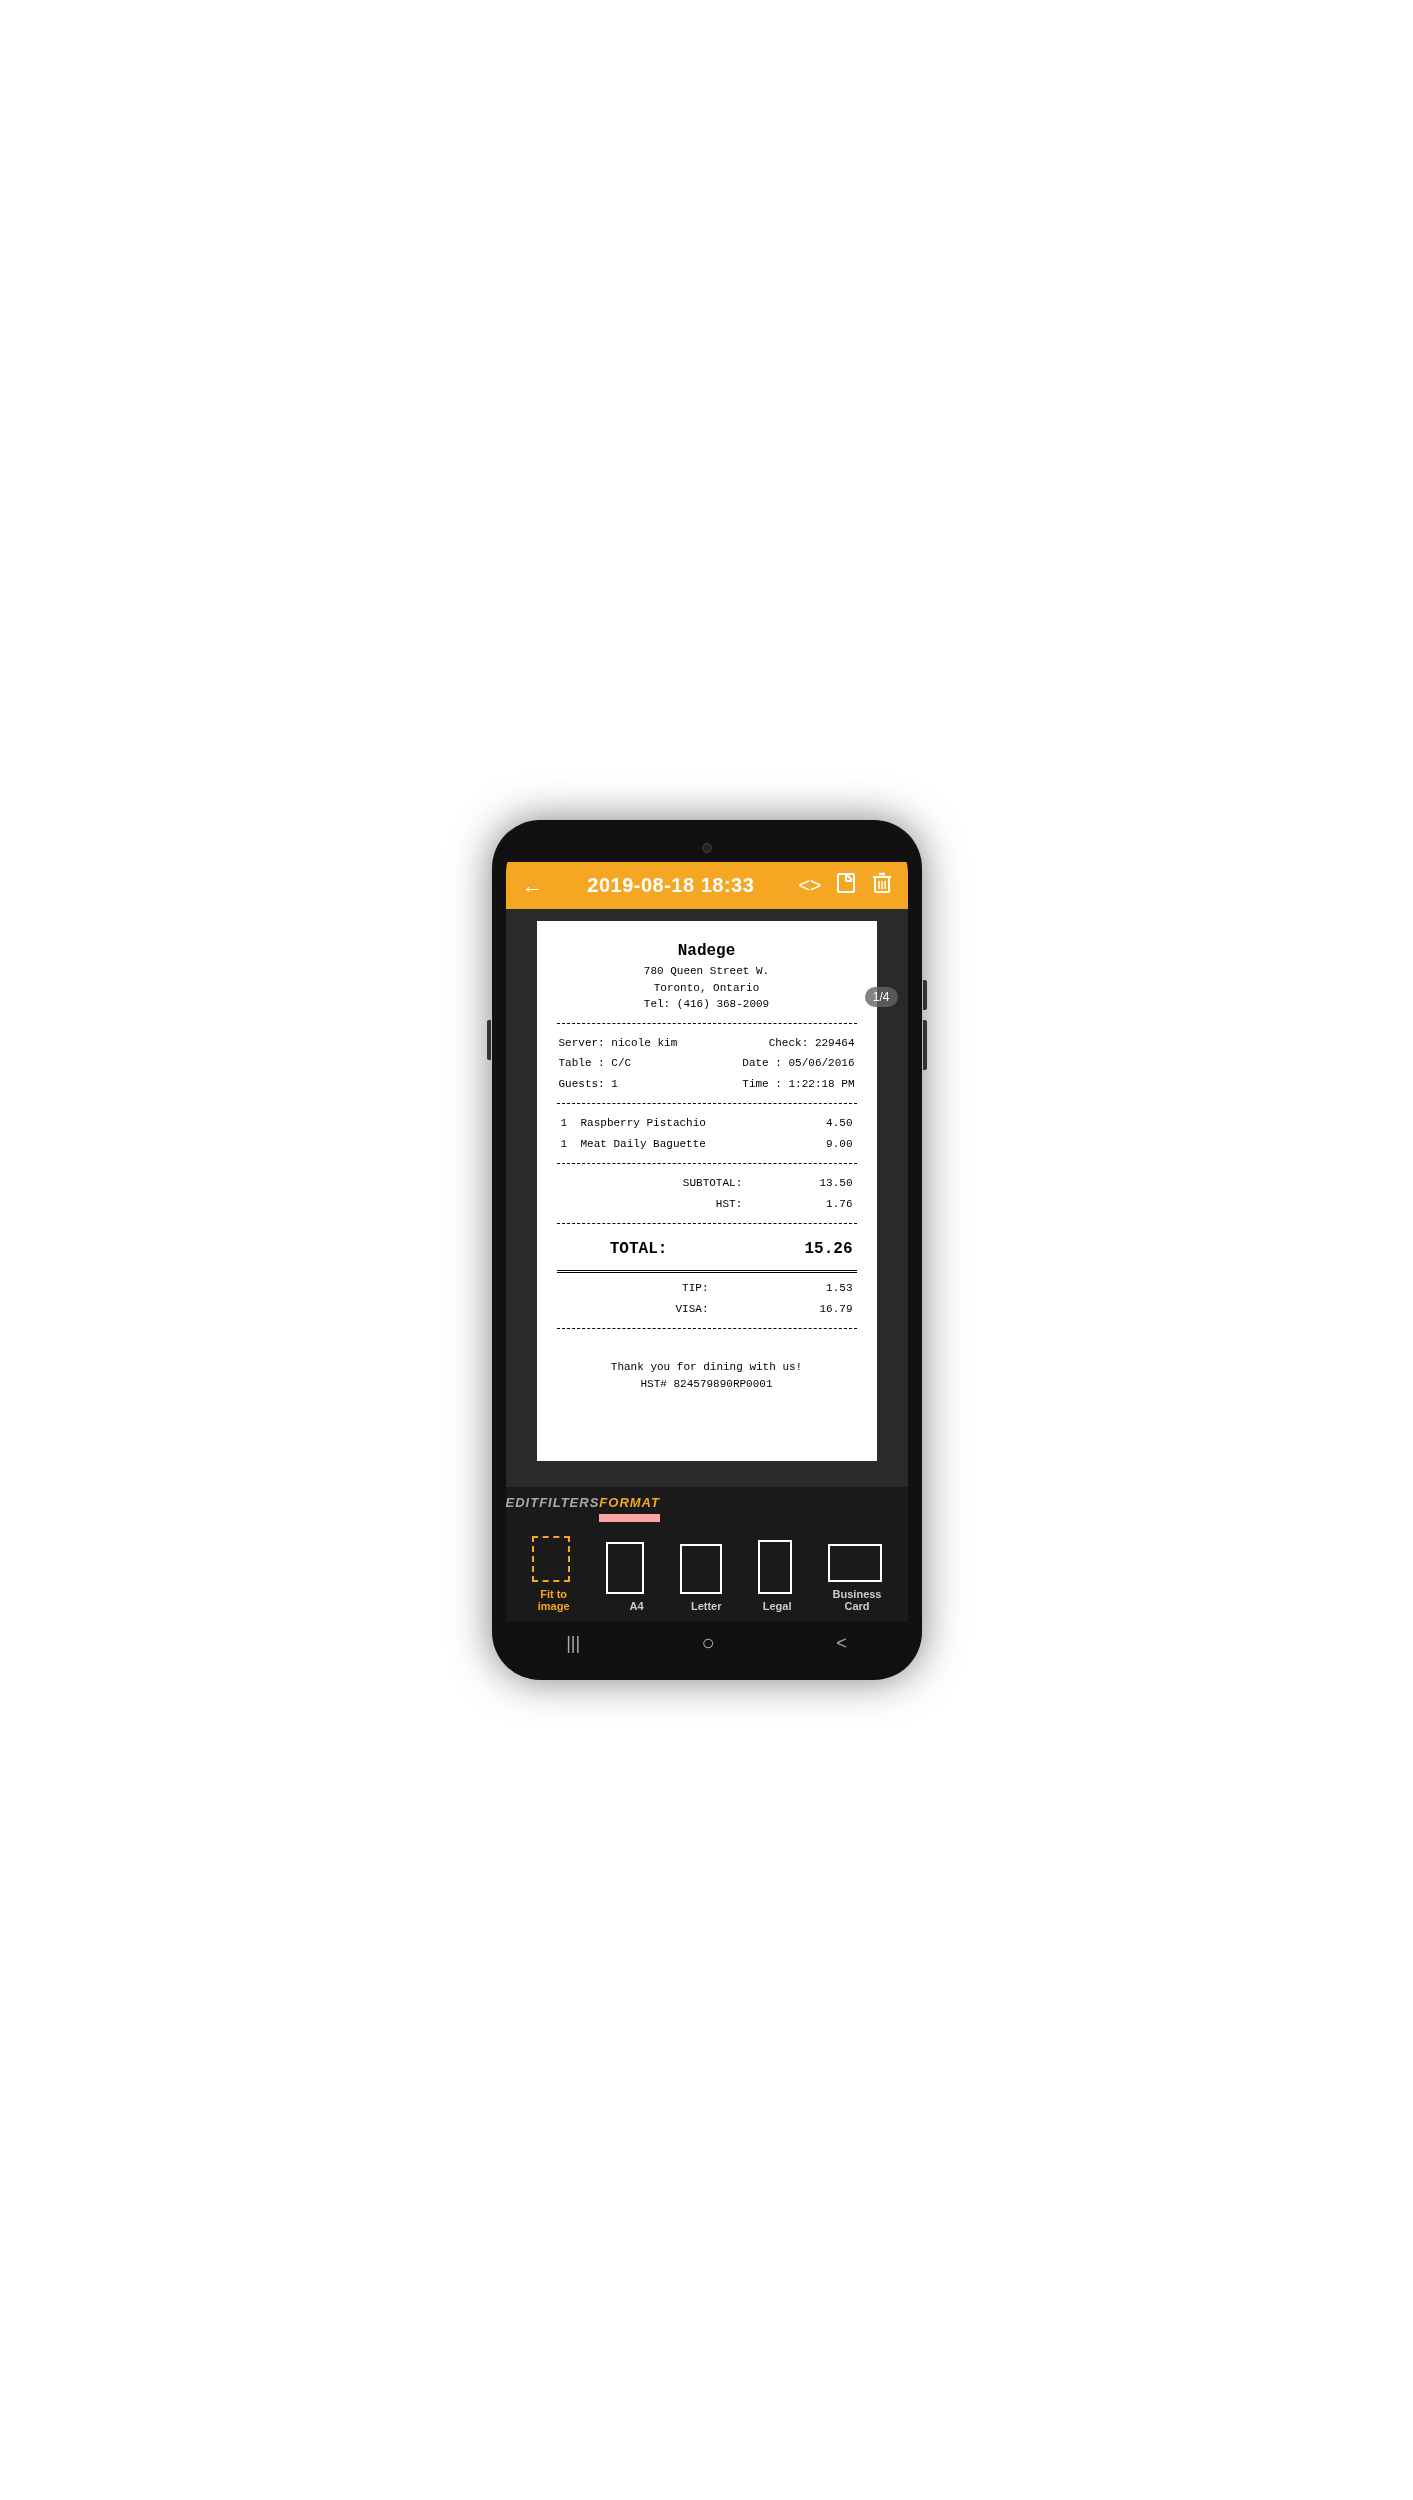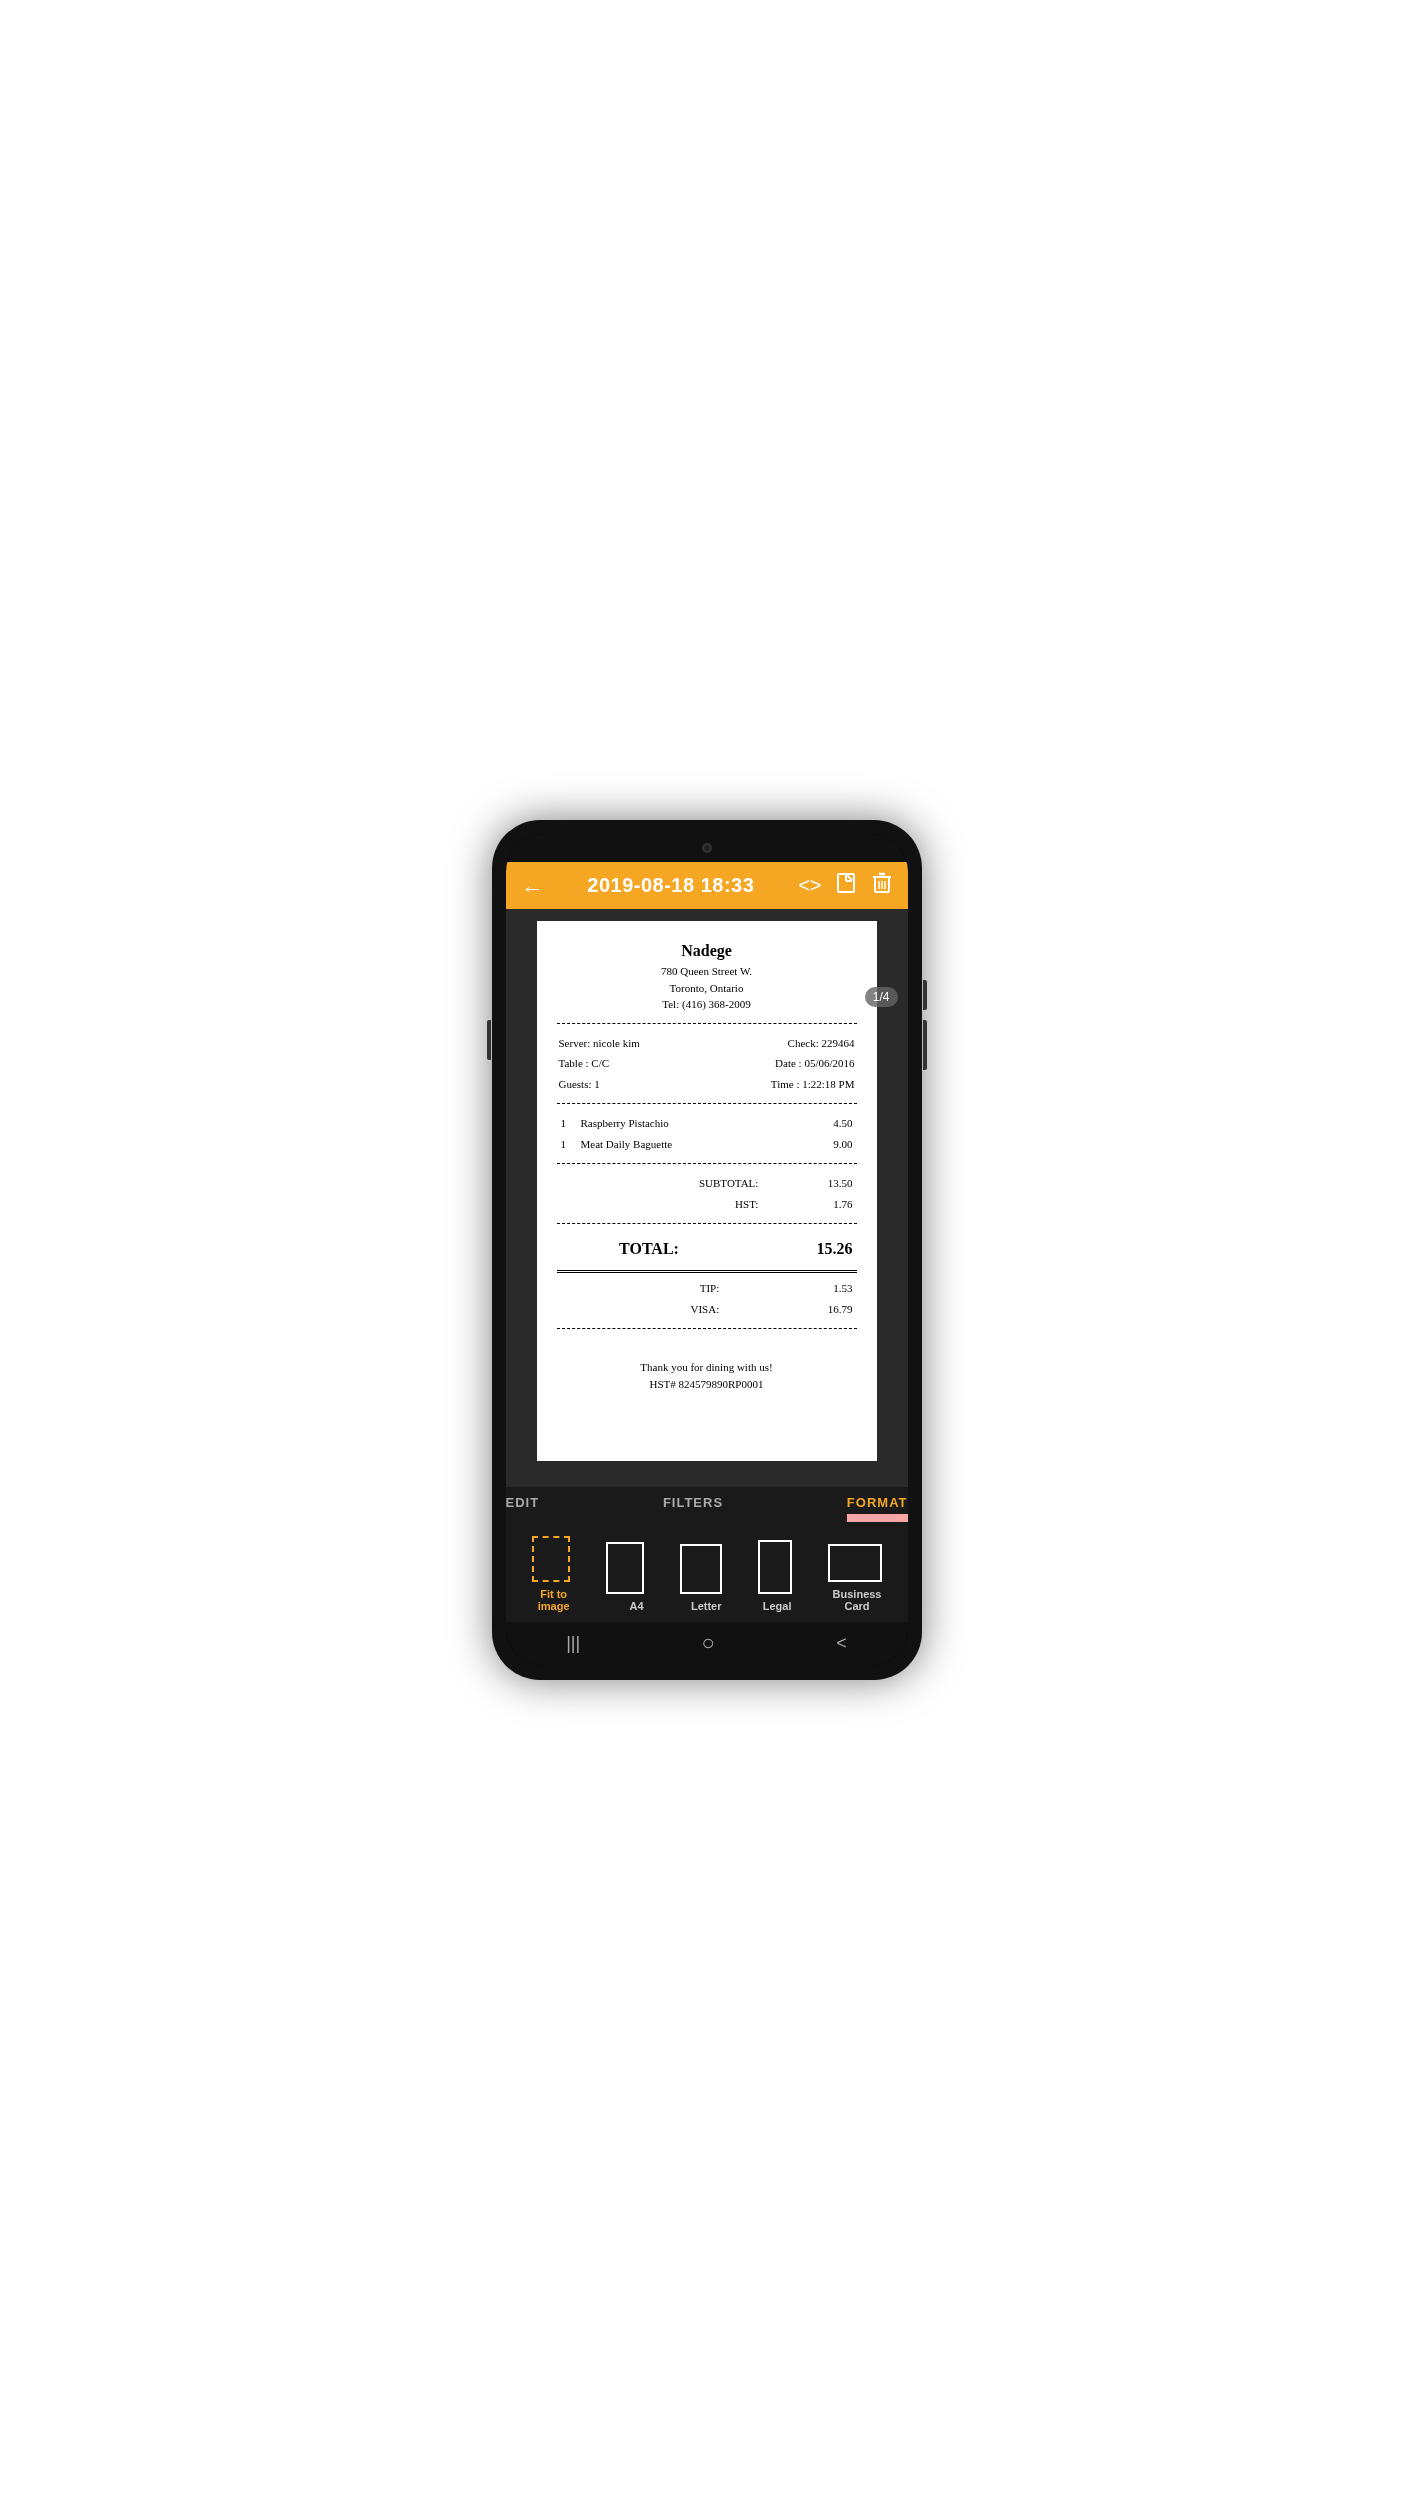--- a/index.html
+++ b/index.html
@@ -97,21 +97,21 @@
       display: flex;
       justify-content: center;
       align-items: flex-start;
       padding: 12px 20px 12px 20px;
     }
     .receipt-paper {
       background: #fff;
       width: 100%;
       max-width: 340px;
       padding: 18px 20px 20px 20px;
-      font-family: Liberation Serif, serif;
+      font-family: Liberation Mono, monospace;
       font-size: 11px;
       line-height: 1.5;
       color: #000;
       min-height: 540px;
     }
     .receipt-header {
       text-align: center;
       margin-bottom: 10px;
     }
     .receipt-store-name {
@@ -175,22 +175,23 @@
       margin-top: 30px;
       font-size: 11px;
     }
     
     .bottom-tabs {
       background: #1a1a1a;
       flex-shrink: 0;
     }
     .tab-labels {
       display: flex;
-      justify-content: space-between;
+      justify-content: flex-start;
       padding: 8px 0 4px 0;
+      font-style: italic;
     }
     .tab-label {
       color: #aaa;
       font-size: 13px;
       font-weight: bold;
       letter-spacing: 1px;
       cursor: pointer;
       padding-bottom: 4px;
     }
     .tab-label.active {

